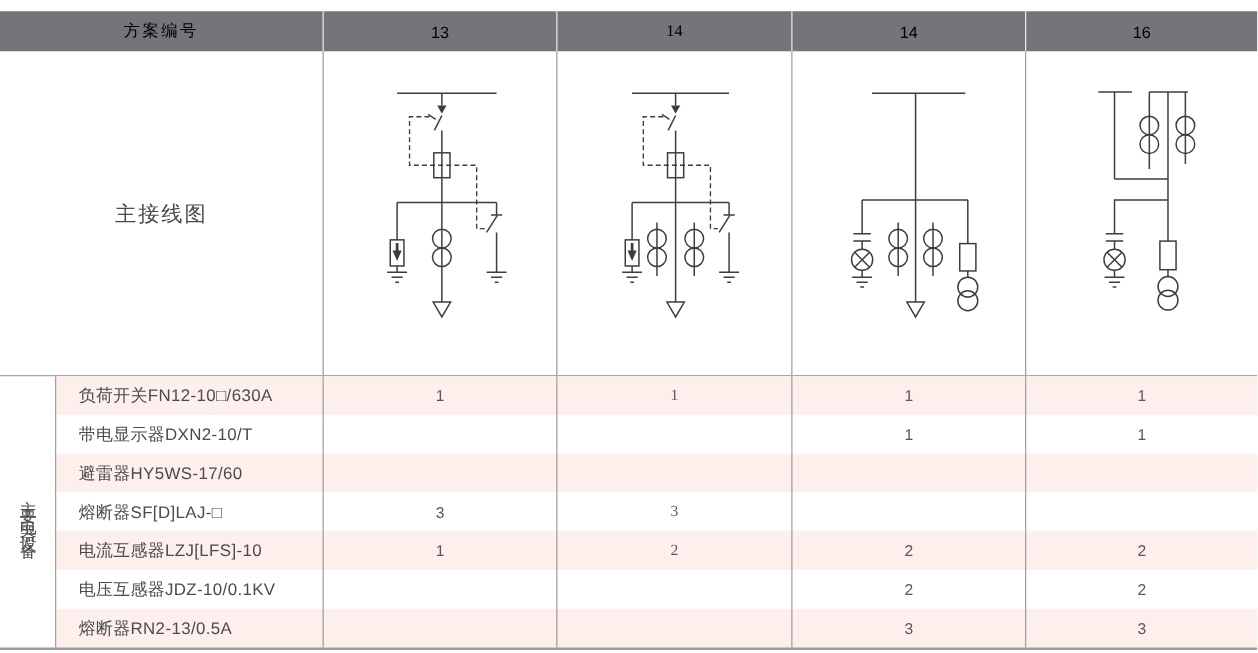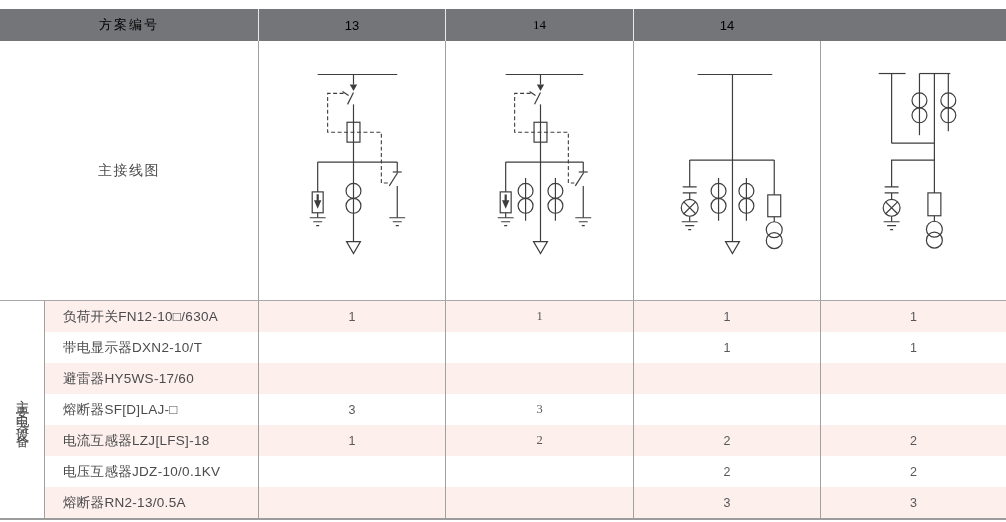--- a/index.html
+++ b/index.html
@@ -16,21 +16,21 @@
 
   .w-left { width:258px; }
   .w13 { width:187px; }
   .w14 { width:188px;font-family:Liberation Serif, serif; }
   .w15 { width:187px; }
   .w16 { width:186px; }
 
   
   .diagram-row { position:absolute; top:41px; left:0; width:1006px; height:260px; display:flex; }
   .diag-label-cell { width:258px; display:flex; align-items:center; justify-content:center;
-                     font-size:14px; color:#4b4b4d; letter-spacing:1.5px; }
+                     font-size:17px; color:#4b4b4d; letter-spacing:1.5px; }
   .diag-cell { border-left:1px solid #a0a0a0; }
   .diag-cell svg { display:block; width:100%; height:100%; }
 
   
   .equip-table { position:absolute; top:300px; left:0; width:1006px; height:218px;
                  border-top:1px solid #a8a8a8; }
   .group-cell { position:absolute; left:0; top:0; width:44px; height:217px;
                 display:flex; align-items:center; justify-content:center; }
   .group-label { writing-mode:vertical-lr; text-orientation:upright; letter-spacing:7px;
                  font-size:13.5px; color:#4b4b4d; }
@@ -47,20 +47,21 @@
 </head>
 <body>
 
 <div class="page">
 
   <div class="header-bar">
     <div class="hcell w-left hlabel">方案编号</div>
     <div class="hcell scheme w13">13</div>
     <div class="hcell scheme w14">14</div>
     <div class="hcell scheme w15">14</div>
+    <div class="hcell scheme w16">16</div>
   </div>
 
   <div class="diagram-row">
     <div class="diag-label-cell">主接线图</div>
 
     <div class="diag-cell w13">
       <svg viewBox="0 0 187 260">
         <g fill="none" stroke="#3d3d3f" stroke-width="1.2">
           <path d="M59,33 H139"></path>
           <path d="M95,33 V43"></path>
@@ -216,21 +217,21 @@
 
       <div class="row">
         <div class="name-cell">熔断器SF[D]LAJ-□</div>
         <div class="val-cell w13">3</div>
         <div class="val-cell w14">3</div>
         <div class="val-cell w15"></div>
         <div class="val-cell w16"></div>
       </div>
 
       <div class="row pink">
-        <div class="name-cell">电流互感器LZJ[LFS]-18</div>
+        <div class="name-cell">电流互感器LZJ[LFS]-10</div>
         <div class="val-cell w13">1</div>
         <div class="val-cell w14">2</div>
         <div class="val-cell w15">2</div>
         <div class="val-cell w16">2</div>
       </div>
 
       <div class="row">
         <div class="name-cell">电压互感器JDZ-10/0.1KV</div>
         <div class="val-cell w13"></div>
         <div class="val-cell w14"></div>

